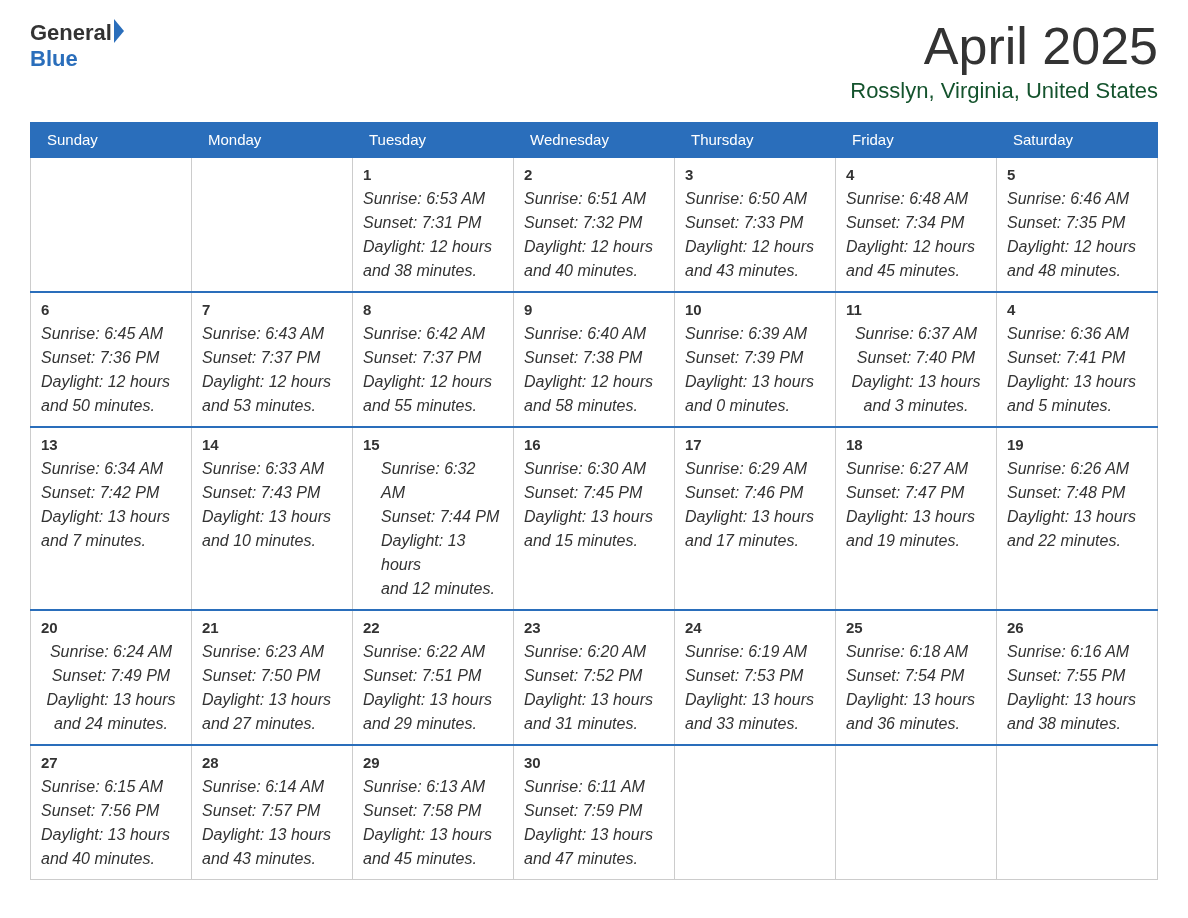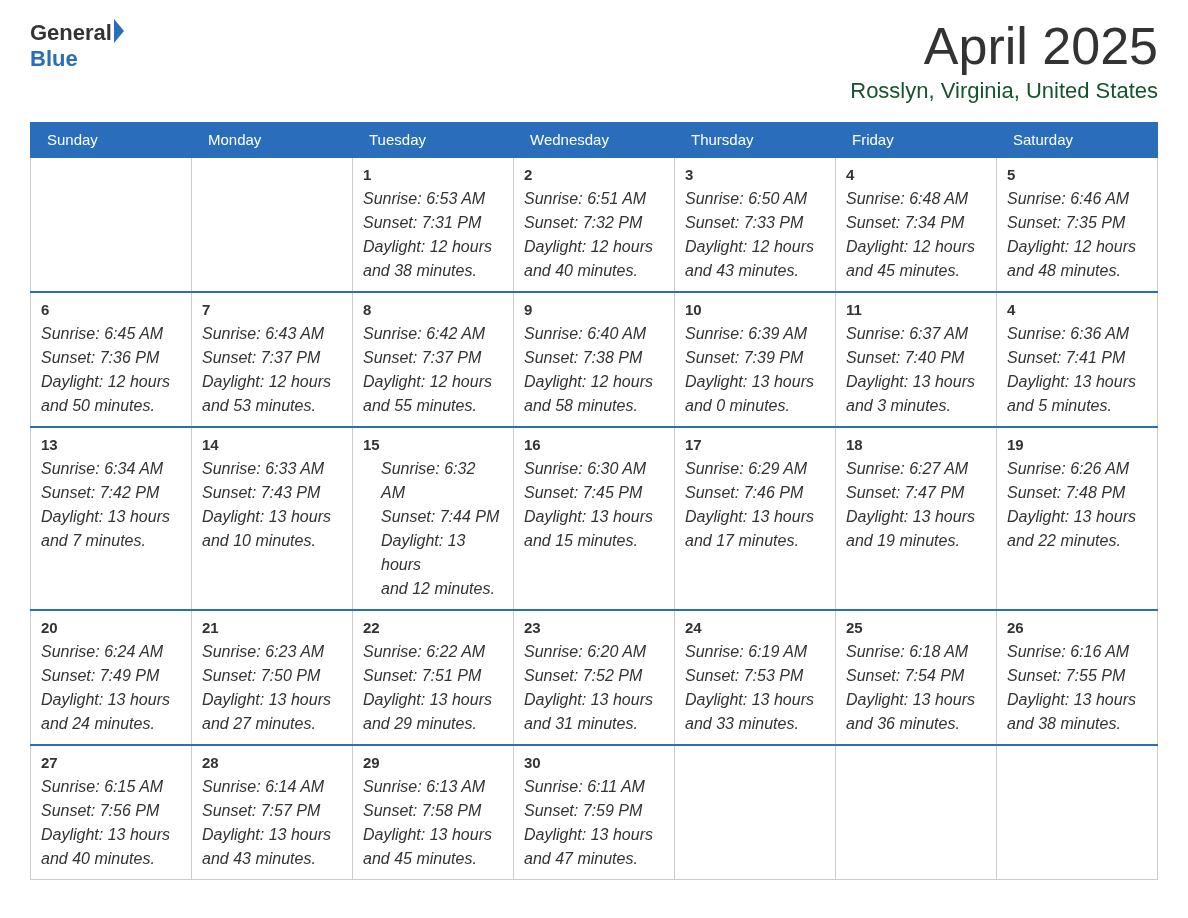--- a/index.html
+++ b/index.html
@@ -199,21 +199,21 @@
         </td>
         <td>
           <span class="day-number">10</span>
           <div class="day-info" style="white-space: pre-line;">Sunrise: 6:39 AM
 Sunset: 7:39 PM
 Daylight: 13 hours
 and 0 minutes.</div>
         </td>
         <td>
           <span class="day-number">11</span>
-          <div class="day-info" style="white-space: pre-line;">Sunrise: 6:37 AM
+          <div class="day-info" style="white-space: pre-line; text-align: center;">Sunrise: 6:37 AM
 Sunset: 7:40 PM
 Daylight: 13 hours
 and 3 minutes.</div>
         </td>
         <td>
           <span class="day-number">4</span>
           <div class="day-info" style="white-space: pre-line;">Sunrise: 6:36 AM
 Sunset: 7:41 PM
 Daylight: 13 hours
 and 5 minutes.</div>
@@ -266,21 +266,21 @@
           <span class="day-number">19</span>
           <div class="day-info" style="white-space: pre-line;">Sunrise: 6:26 AM
 Sunset: 7:48 PM
 Daylight: 13 hours
 and 22 minutes.</div>
         </td>
       </tr>
       <tr>
         <td>
           <span class="day-number">20</span>
-          <div class="day-info" style="white-space: pre-line;">Sunrise: 6:24 AM
+          <div class="day-info" style="white-space: pre-line; text-align: center;">Sunrise: 6:24 AM
 Sunset: 7:49 PM
 Daylight: 13 hours
 and 24 minutes.</div>
         </td>
         <td>
           <span class="day-number">21</span>
           <div class="day-info" style="white-space: pre-line;">Sunrise: 6:23 AM
 Sunset: 7:50 PM
 Daylight: 13 hours
 and 27 minutes.</div>

